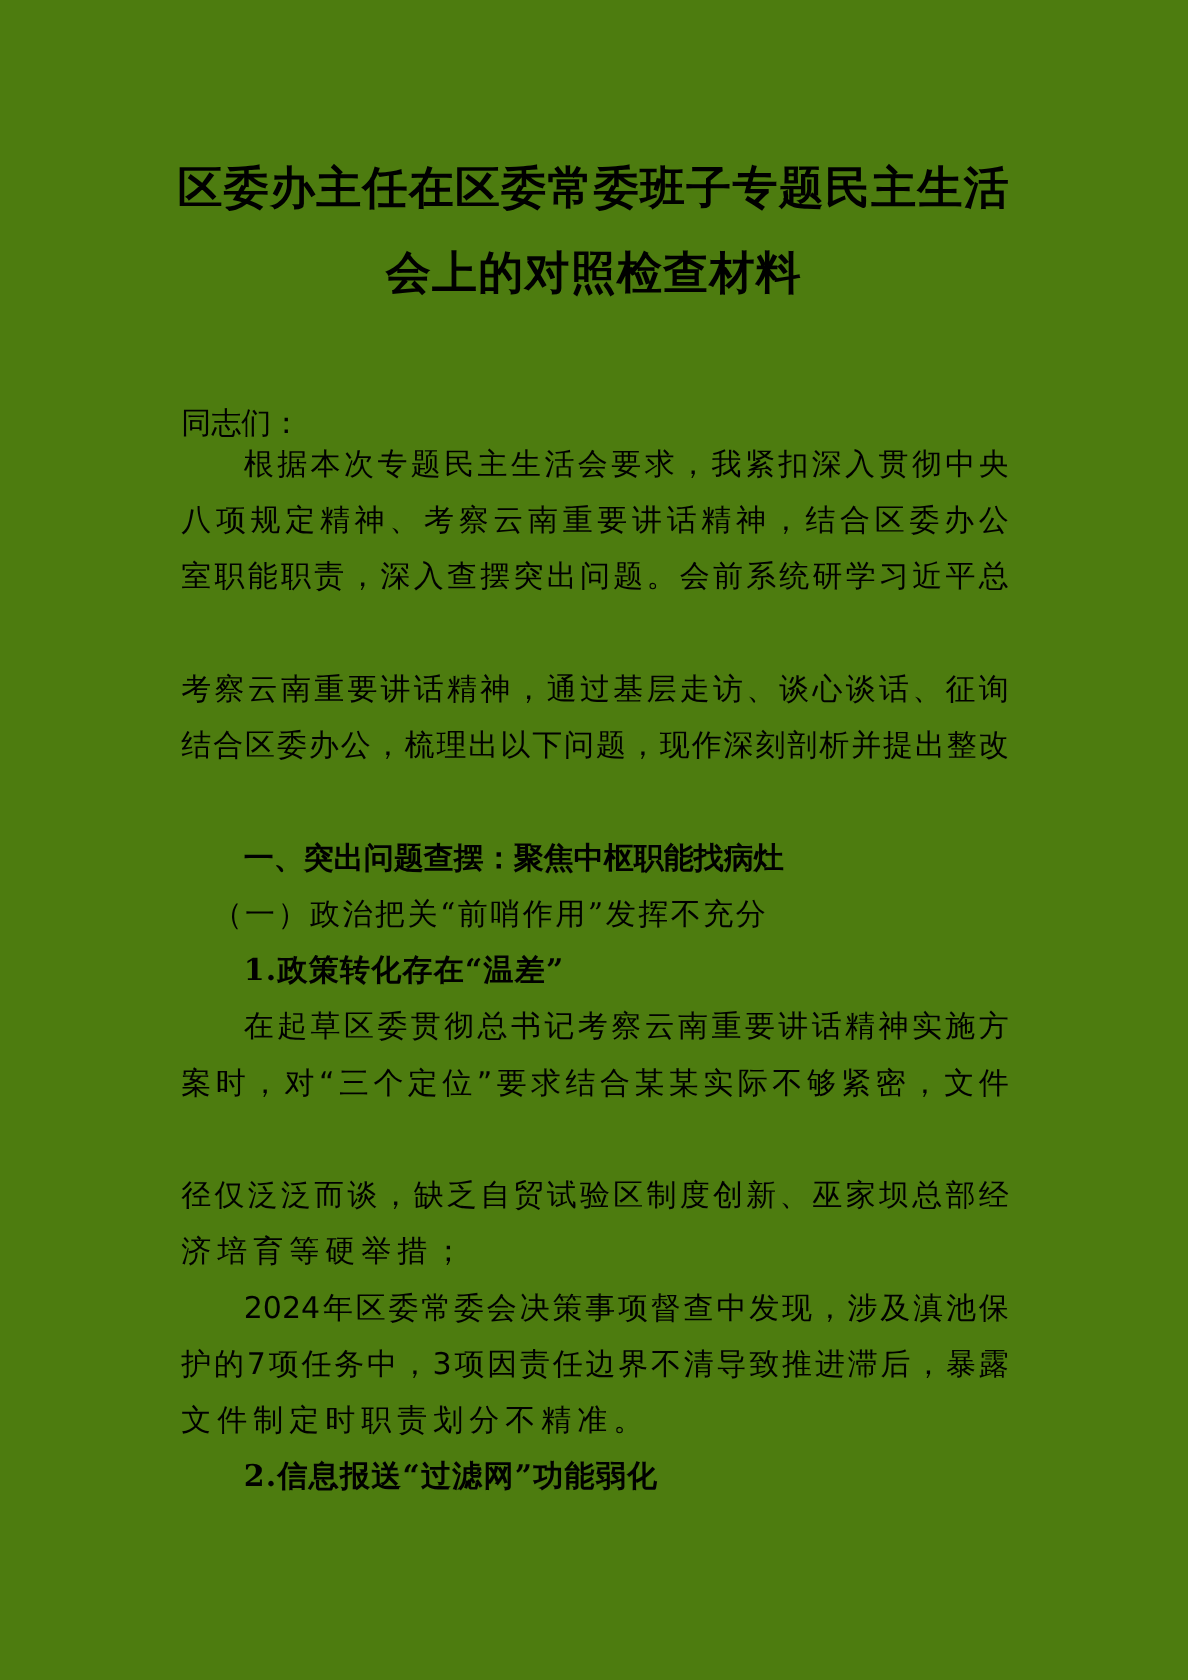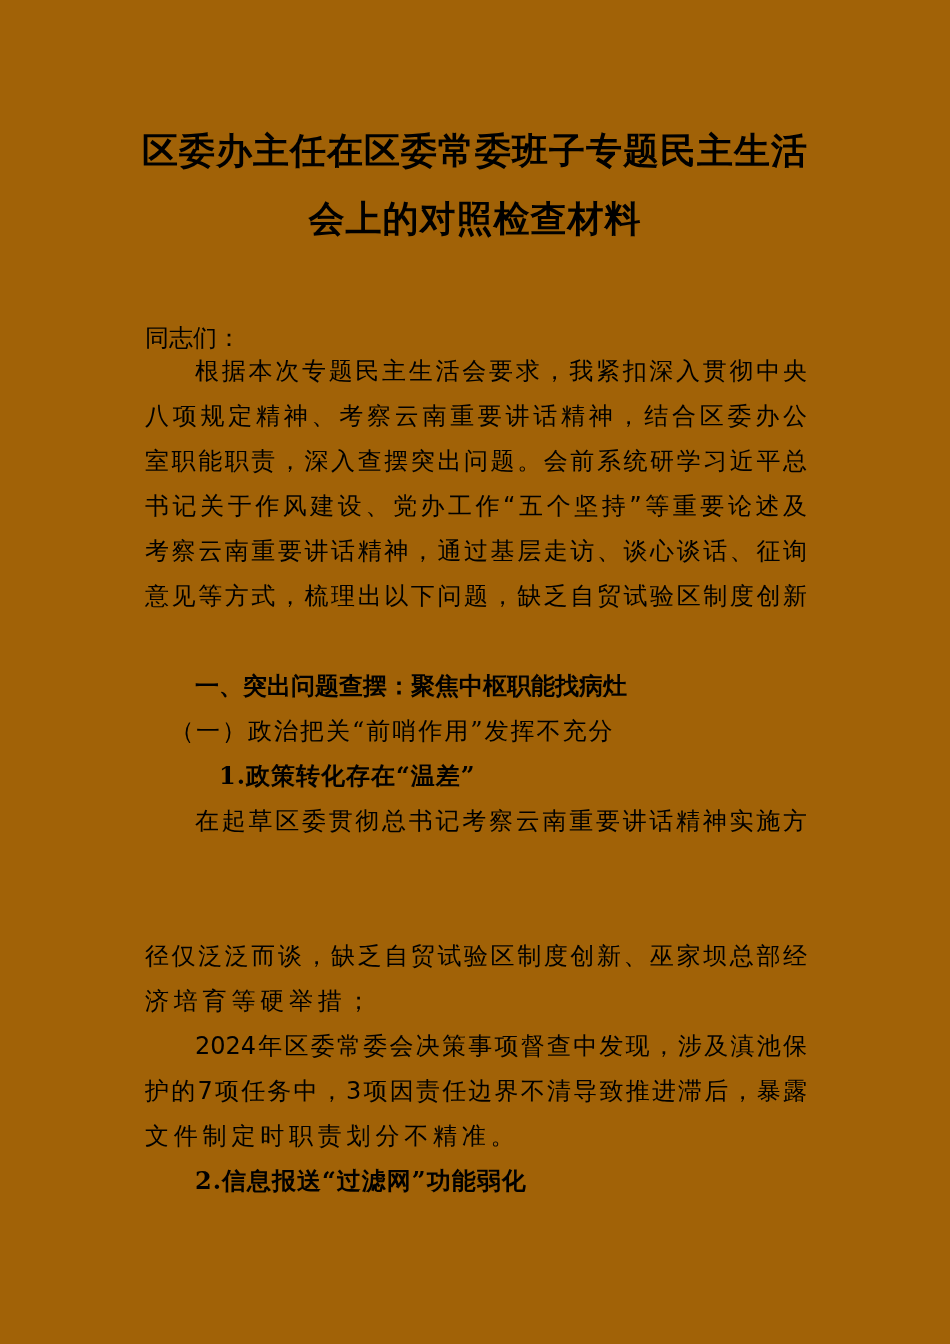--- a/index.html
+++ b/index.html
@@ -1,17 +1,17 @@
 <!DOCTYPE html>
 <html><head>
 <meta charset="utf-8">
 <style>
   html, body { margin: 0; padding: 0; background: #ffffff; }
   body { width: 950px; height: 1344px; position: relative; overflow: hidden; color: #000; }
-  .page { position: absolute; left: 0; top: 0; width: 950px; height: 1344px; background: #a16207; }
+  .page { position: absolute; left: 0; top: 0; width: 950px; height: 1344px; background: #4d7c0f; }
   .title-line {
     position: absolute; left: 0; width: 950px; text-align: center;
     font-family: "DejaVu Serif", "Liberation Serif", serif;
     font-weight: bold; font-size: 36px; letter-spacing: 1px; line-height: 44px;
   }
   .line {
     position: absolute; left: 145px; width: 662px; height: 40px;
     font-family: "DejaVu Sans", "Liberation Sans", sans-serif;
     font-size: 24px; line-height: 40px; white-space: nowrap;
   }
@@ -28,29 +28,29 @@
 <div class="page">
 
   <div class="title-line" style="top:128px;">区委办主任在区委常委班子专题民主生活</div>
   <div class="title-line" style="top:196px;">会上的对照检查材料</div>
 
   <div class="line" style="top:318px;">同志们：</div>
 
   <div class="line indent justify" style="top:351px;">根据本次专题民主生活会要求，我紧扣深入贯彻中央</div>
   <div class="line justify" style="top:396px;">八项规定精神、考察云南重要讲话精神，结合区委办公</div>
   <div class="line justify" style="top:441px;">室职能职责，深入查摆突出问题。会前系统研学习近平总</div>
-  <div class="line justify" style="top:486px;">书记关于作风建设、党办工作“五个坚持”等重要论述及</div>
   <div class="line justify" style="top:531px;">考察云南重要讲话精神，通过基层走访、谈心谈话、征询</div>
-  <div class="line justify" style="top:576px;">意见等方式，梳理出以下问题，缺乏自贸试验区制度创新</div>
+  <div class="line justify" style="top:576px;">结合区委办公，梳理出以下问题，现作深刻剖析并提出整改</div>
 
   <div class="line indent heading1" style="top:666px;">一、突出问题查摆：聚焦中枢职能找病灶</div>
   <div class="line heading2" style="top:711px; left:170px;">（一）政治把关“前哨作用”发挥不充分</div>
-  <div class="line indent heading3" style="top:756px;margin-left:24px;">1.政策转化存在“温差”</div>
+  <div class="line indent heading3" style="top:756px;">1.政策转化存在“温差”</div>
 
   <div class="line indent justify" style="top:801px;">在起草区委贯彻总书记考察云南重要讲话精神实施方</div>
+  <div class="line justify" style="top:846px;">案时，对“三个定位”要求结合某某实际不够紧密，文件</div>
   <div class="line justify" style="top:936px;">径仅泛泛而谈，缺乏自贸试验区制度创新、巫家坝总部经</div>
   <div class="line spaced" style="top:981px;">济培育等硬举措；</div>
 
   <div class="line indent justify" style="top:1026px;">2024年区委常委会决策事项督查中发现，涉及滇池保</div>
   <div class="line justify" style="top:1071px;">护的7项任务中，3项因责任边界不清导致推进滞后，暴露</div>
   <div class="line spaced" style="top:1116px;">文件制定时职责划分不精准。</div>
 
   <div class="line indent heading3" style="top:1161px;">2.信息报送“过滤网”功能弱化</div>
 
 </div>

